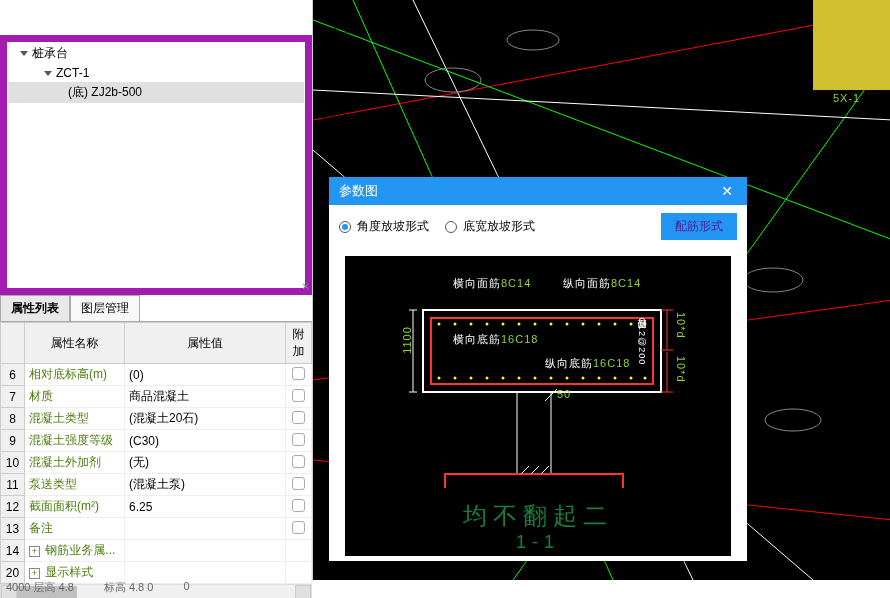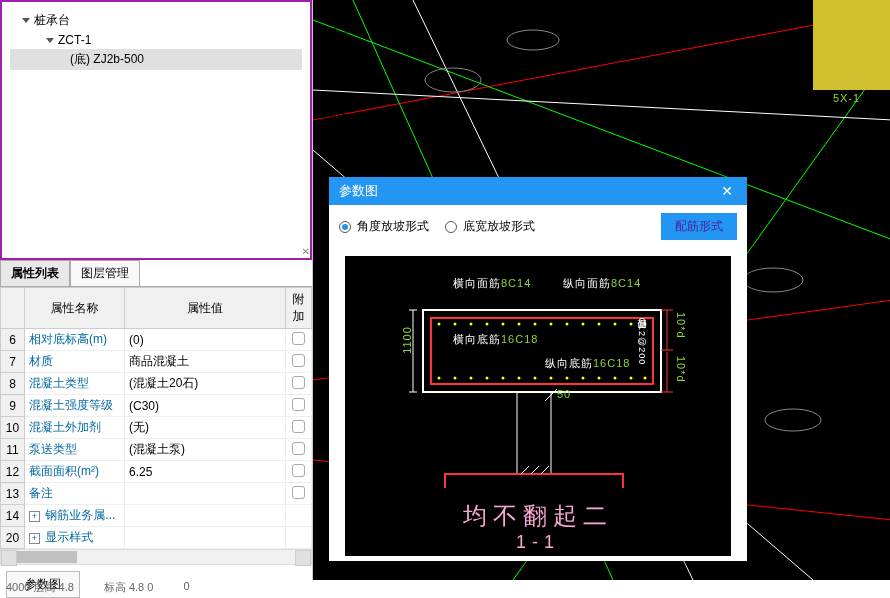--- a/index.html
+++ b/index.html
@@ -1,36 +1,36 @@
 <!DOCTYPE html>
 <html><head>
   <meta charset="utf-8">
   <style>
     * { box-sizing: border-box; margin: 0; padding: 0; font-family: "Microsoft YaHei", sans-serif; }
     body { width: 890px; height: 598px; overflow: hidden; background: #fff; position: relative; }
     
     .left-panel { position: absolute; left: 0; top: 0; width: 313px; height: 580px; background: #fff; border-right: 1px solid #ccc; }
-    .tree-area { height: 260px; border: 2px solid #a21caf; background: #fff; padding: 8px; font-size: 12px; overflow: auto; }
+    .tree-area { height: 260px; border: 7px solid #a21caf; background: #fff; padding: 1px; font-size: 12px; overflow: auto; margin-top: 35px; }
     .tree-item { padding: 2px 4px; cursor: pointer; }
     .tree-l1 { padding-left: 12px; }
     .tree-l2 { padding-left: 36px; }
     .tree-l3 { padding-left: 60px; }
     .tree-l3.selected { background: #e0e0e0; }
     .tree-caret { display: inline-block; width: 0; height: 0; border-left: 4px solid transparent; border-right: 4px solid transparent; border-top: 5px solid #555; margin-right: 4px; vertical-align: middle; }
     
     .prop-area { position: relative; }
     .prop-close { position: absolute; right: 2px; top: -14px; font-size: 10px; color: #888; cursor: pointer; }
     .prop-tabs { display: flex; border-bottom: 1px solid #aaa; background: #fff; }
     .prop-tab { padding: 4px 10px; font-size: 12px; border: 1px solid #aaa; border-bottom: none; background: #f8f8f8; cursor: pointer; }
     .prop-tab.active { background: #e8e8e8; font-weight: bold; }
     .prop-table { width: 100%; border-collapse: collapse; font-size: 12px; }
     .prop-table th { background: #f0f0f0; border: 1px solid #ccc; padding: 3px 4px; font-weight: normal; text-align: center; }
     .prop-table td { border: 1px solid #eee; padding: 2px 4px; height: 20px; }
     .prop-table td.rownum { background: #f0f0f0; text-align: center; width: 24px; border-color: #ccc; }
-    .prop-table td.name { color: #0369a1; width: 100px; white-space: nowrap; overflow: hidden; }
+    .prop-table td.name { color: #4d7c0f; width: 100px; white-space: nowrap; overflow: hidden; }
     .prop-table td.attach { width: 26px; text-align: center; }
     .chk { display: inline-block; width: 13px; height: 13px; border: 1px solid #aaa; border-radius: 3px; }
     .expander { display: inline-block; width: 11px; height: 11px; border: 1px solid #888; font-size: 9px; line-height: 9px; text-align: center; margin-right: 2px; }
     .prop-btn-row { padding: 6px; }
     .prop-btn { border: 1px solid #bbb; background: #f8f8f8; padding: 4px 18px; font-size: 12px; cursor: pointer; }
     .scrollbar-h { height: 16px; background: #f0f0f0; border: 1px solid #ddd; position: relative; }
     .scrollbar-h::before, .scrollbar-h::after { content: ''; position: absolute; width: 14px; height: 14px; background: #e0e0e0; border: 1px solid #ccc; }
     .scrollbar-h::before { left: 0; } .scrollbar-h::after { right: 0; }
     .scroll-thumb { position: absolute; left: 16px; top: 1px; width: 60px; height: 12px; background: #c0c0c0; }
     
@@ -39,21 +39,21 @@
     .dialog { position: absolute; left: 329px; top: 177px; width: 418px; height: 384px; background: #fff; box-shadow: 0 2px 10px rgba(0,0,0,0.4); z-index: 10; }
     .dialog-header { background: #2396f3; color: #fff; padding: 5px 10px; font-size: 13px; display: flex; justify-content: space-between; align-items: center; }
     .dialog-close { cursor: pointer; font-size: 14px; padding: 0 4px; }
     .dialog-toolbar { padding: 8px 10px; display: flex; align-items: center; font-size: 12px; gap: 6px; }
     .radio { width: 12px; height: 12px; border: 1px solid #555; border-radius: 50%; display: inline-flex; align-items: center; justify-content: center; }
     .radio.checked::after { content: ''; width: 6px; height: 6px; background: #2396f3; border-radius: 50%; }
     .btn-blue { background: #2396f3; color: #4c1d95; border: none; padding: 5px 14px; font-size: 12px; cursor: pointer; margin-left: auto; }
     .diagram { margin: 8px 16px; height: 300px; background: #000; position: relative; color: #fff; font-size: 12px; overflow: hidden; }
     .lbl { position: absolute; font-size: 11px; white-space: nowrap; letter-spacing: 1px; }
     .green { color: #8dd830; }
-    .big-text { position: absolute; color: #f9a8d4; font-size: 24px; letter-spacing: 6px; width: 100%; text-align: center; }
+    .big-text { position: absolute; color: #15803d; font-size: 24px; letter-spacing: 6px; width: 100%; text-align: center; }
     
     .status-bar { position: absolute; left: 0; bottom: 0; width: 100%; height: 18px; font-size: 11px; color: #666; padding: 0 6px; display: flex; gap: 30px; }
   </style>
 </head>
 <body>
 
 <div class="left-panel">
   <div class="tree-area">
     <div class="tree-item tree-l1"><span class="tree-caret"></span><span>桩承台</span></div>
     <div class="tree-item tree-l2"><span class="tree-caret"></span><span>ZCT-1</span></div>

